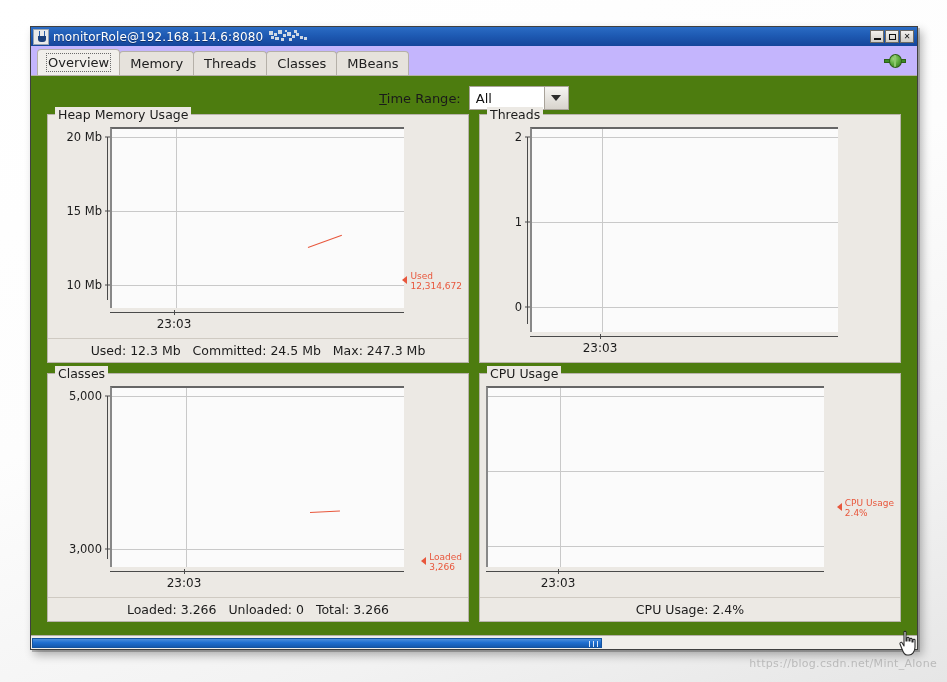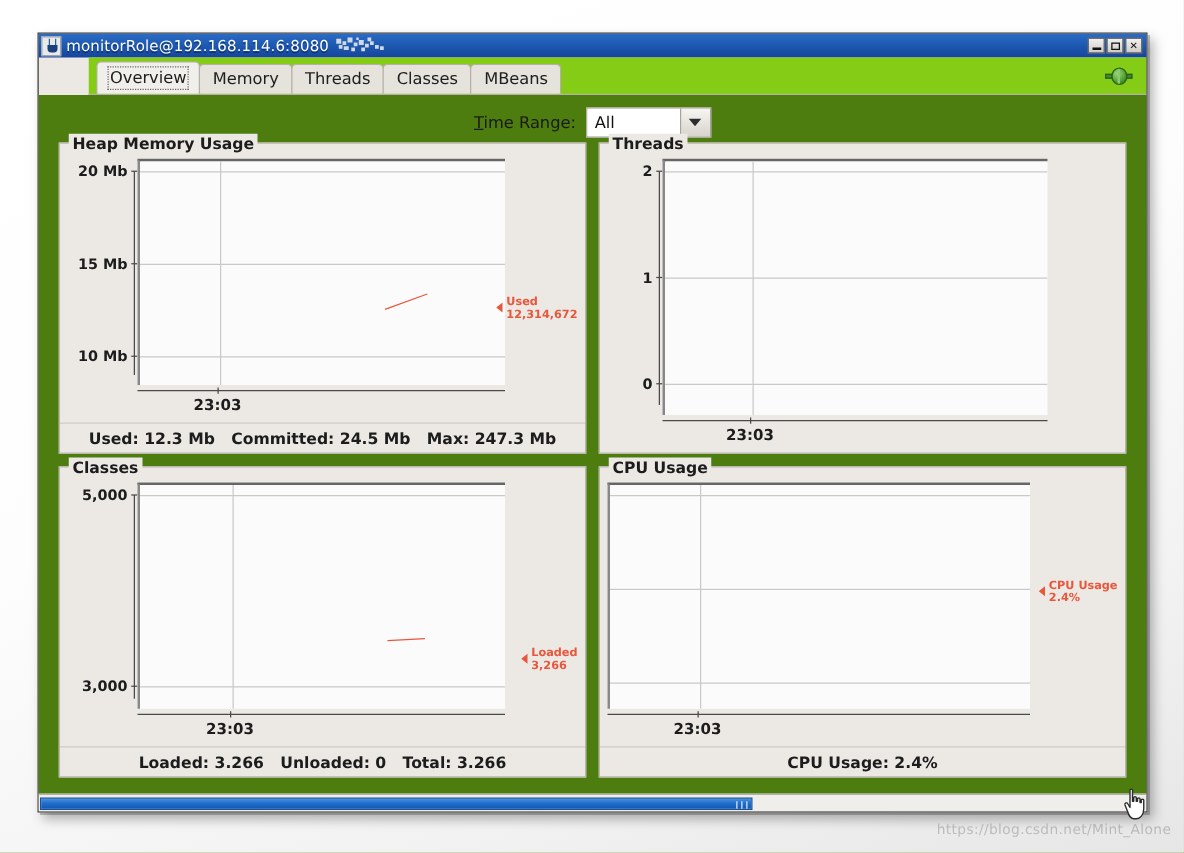--- a/index.html
+++ b/index.html
@@ -89,27 +89,26 @@
     width: 7px; height: 2px; background: #111;
   }
   .win-btn .sq {
     position: absolute; left: 3px; top: 3px;
     width: 7px; height: 6px; border: 1px solid #111;
   }
 
   
   #tab-strip {
     height: 30px;
-    background: #84cc16;
+    background: #c4b5fd;
     border-bottom: 1px solid #b5b0a8;
     display: flex; align-items: flex-end;
     padding-left: 6px;
     position: relative;
     flex: 0 0 auto;
-    margin-left: 40px;
   }
   .tab {
     height: 24px;
     padding: 0 10px;
     font-size: 13px;
     color: #202020;
     display: flex; align-items: center;
     background: #e6e2dc;
     border: 1px solid #b5b0a8;
     border-bottom: none;
@@ -208,21 +207,21 @@
     gap: 10px 10px;
     height: 508px;
     padding: 0 8px 0 8px;
   }
 
   .panel {
     border: 1px solid #b9b4ac;
     background: #ece9e4;
     position: relative;
     padding: 0;
-    display: flex; flex-direction: column; font-weight: bold;
+    display: flex; flex-direction: column;
   }
   .panel-title {
     position: absolute;
     top: -8px; left: 7px;
     background: #ece9e4;
     padding: 0 3px;
     font-size: 12.5px;
     color: #1c1c1c;
   }
   .panel-body {
@@ -310,20 +309,21 @@
     font-size: 12px; color: #1c1c1c;
     white-space: nowrap;
   }
   .legend {
     position: absolute;
     display: flex; align-items: flex-start; gap: 3px;
     color: #e8573c;
     font-size: 9px;
     line-height: 10px;
     white-space: nowrap;
+    margin-top: 34px;
   }
   .legend .marker {
     width: 0; height: 0;
     border-top: 4px solid transparent;
     border-bottom: 4px solid transparent;
     border-right: 5px solid #e8573c;
     margin-top: 5px;
   }
   .panel-footer {
     flex: 0 0 auto;

